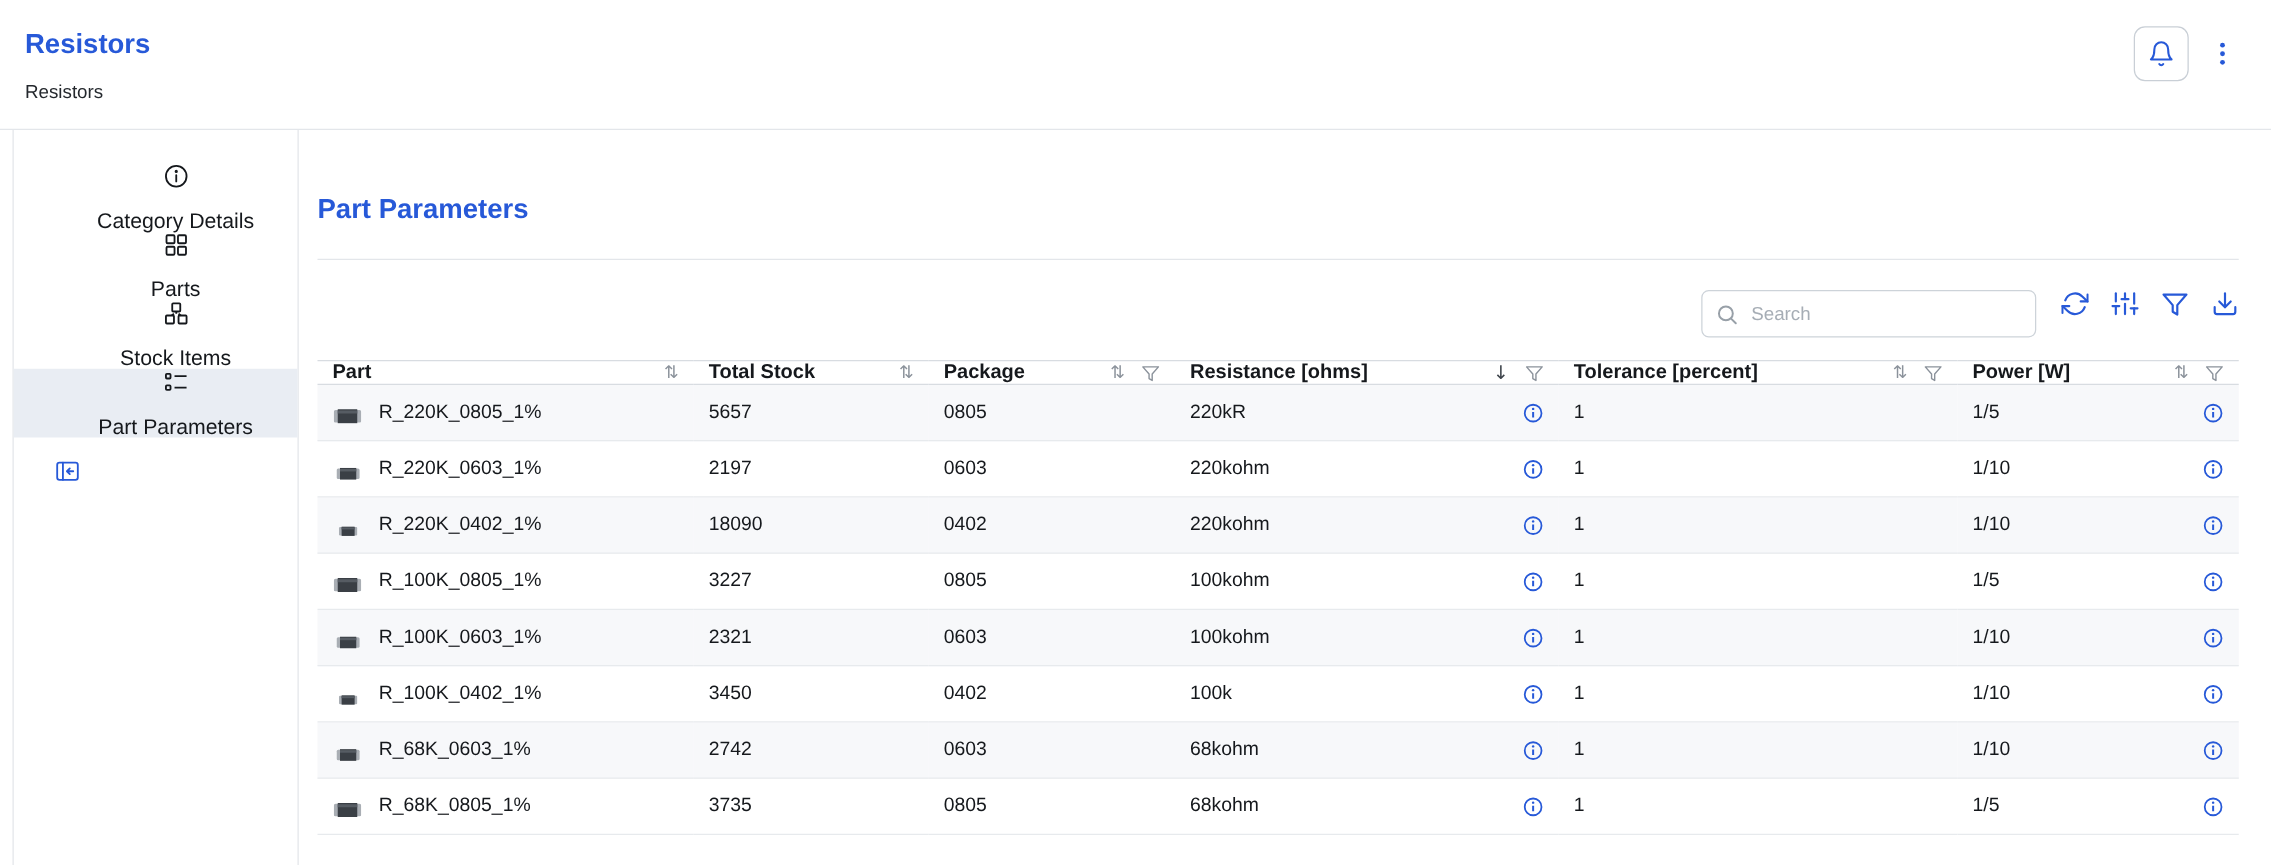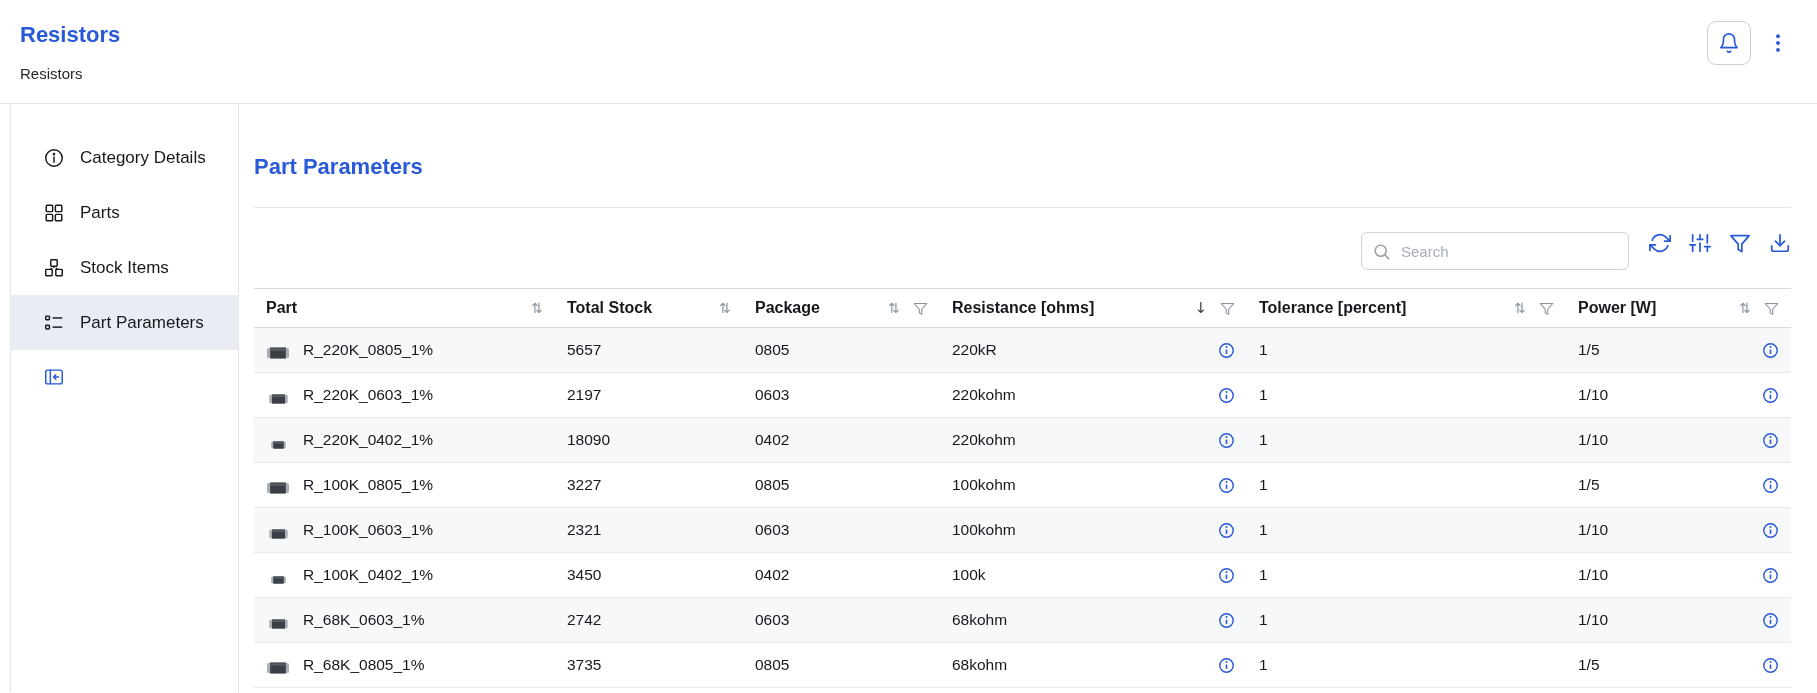--- a/index.html
+++ b/index.html
@@ -29,21 +29,21 @@
     display:flex;align-items:center;justify-content:center;color:var(--accent);cursor:pointer;padding:0;
   }
   .kebab-btn{border:none;background:none;color:var(--accent);padding:2px;cursor:pointer;display:flex;align-items:center;}
   
   .page-body{
     display:flex;height:588px;margin-left:10px;border-left:1px solid var(--border);
   }
   .sidebar{width:228px;flex-shrink:0;border-right:1px solid var(--border);padding-top:26px;}
   .nav-item{
     display:flex;align-items:center;gap:15px;height:55px;padding-left:32px;
-    font-size:17px;cursor:pointer;color:var(--text);
+    font-size:17px;cursor:pointer;color:var(--text);flex-direction:column;
   }
   .nav-item.selected{background:var(--selected-nav-bg);}
   .nav-icon{width:22px;height:22px;display:flex;align-items:center;justify-content:center;color:#15181c;}
   .nav-icon svg{stroke:currentColor;fill:none;stroke-width:1.6;}
   .collapse-btn{margin:16px 0 0 32px;color:var(--accent);background:none;border:none;padding:0;cursor:pointer;display:flex;}
   .collapse-btn svg{stroke:currentColor;fill:none;stroke-width:1.6;}
   
   .main-content{flex:1;min-width:0;padding:0 26px 0 15px;}
   .section-title{font-size:22px;font-weight:700;color:var(--accent);margin:50px 0 0 0;}
   .section-divider{border:none;border-top:1px solid var(--border);margin:27px 0 0 0;}
@@ -53,21 +53,21 @@
     display:flex;align-items:center;padding:0 10px;gap:8px;background:#fff;margin-right:2px;
   }
   .search-box svg{color:#98a0a8;flex-shrink:0;}
   .search-input{border:none;outline:none;flex:1;min-width:0;font-size:15px;font-family:inherit;color:var(--text);}
   .search-input::placeholder{color:#a6adb5;}
   .tool-btn{border:none;background:none;padding:0;color:var(--accent);cursor:pointer;display:flex;align-items:center;}
   .tool-btn svg{stroke:currentColor;fill:none;stroke-width:1.9;}
   
   table{width:100%;border-collapse:collapse;table-layout:fixed;margin-top:18px;}
   th{
-    text-align:left;font-size:16px;font-weight:700;padding:10px 12px;
+    text-align:left;font-size:16px;font-weight:700;padding:0 12px;
     border-top:1px solid #d8dce1;border-bottom:1px solid #d8dce1;background:#fff;margin-top:20px;
   }
   .th-inner{display:flex;justify-content:space-between;align-items:center;gap:8px;}
   .col-icons{display:flex;align-items:center;gap:13px;color:var(--muted-icon);}
   .sort-icon{font-family:"DejaVu Sans",sans-serif;font-size:14px;line-height:1;font-weight:400;}
   .sort-icon.active{color:#3e444b;font-size:15px;}
   .filter-icon{display:flex;align-items:center;}
   td{font-size:15.5px;padding:13px 12px;border-bottom:1px solid #e7eaed;}
   tbody tr:nth-child(odd){background:var(--row-alt-bg);}
   .part-cell-inner{display:flex;align-items:flex-end;gap:13px;}

